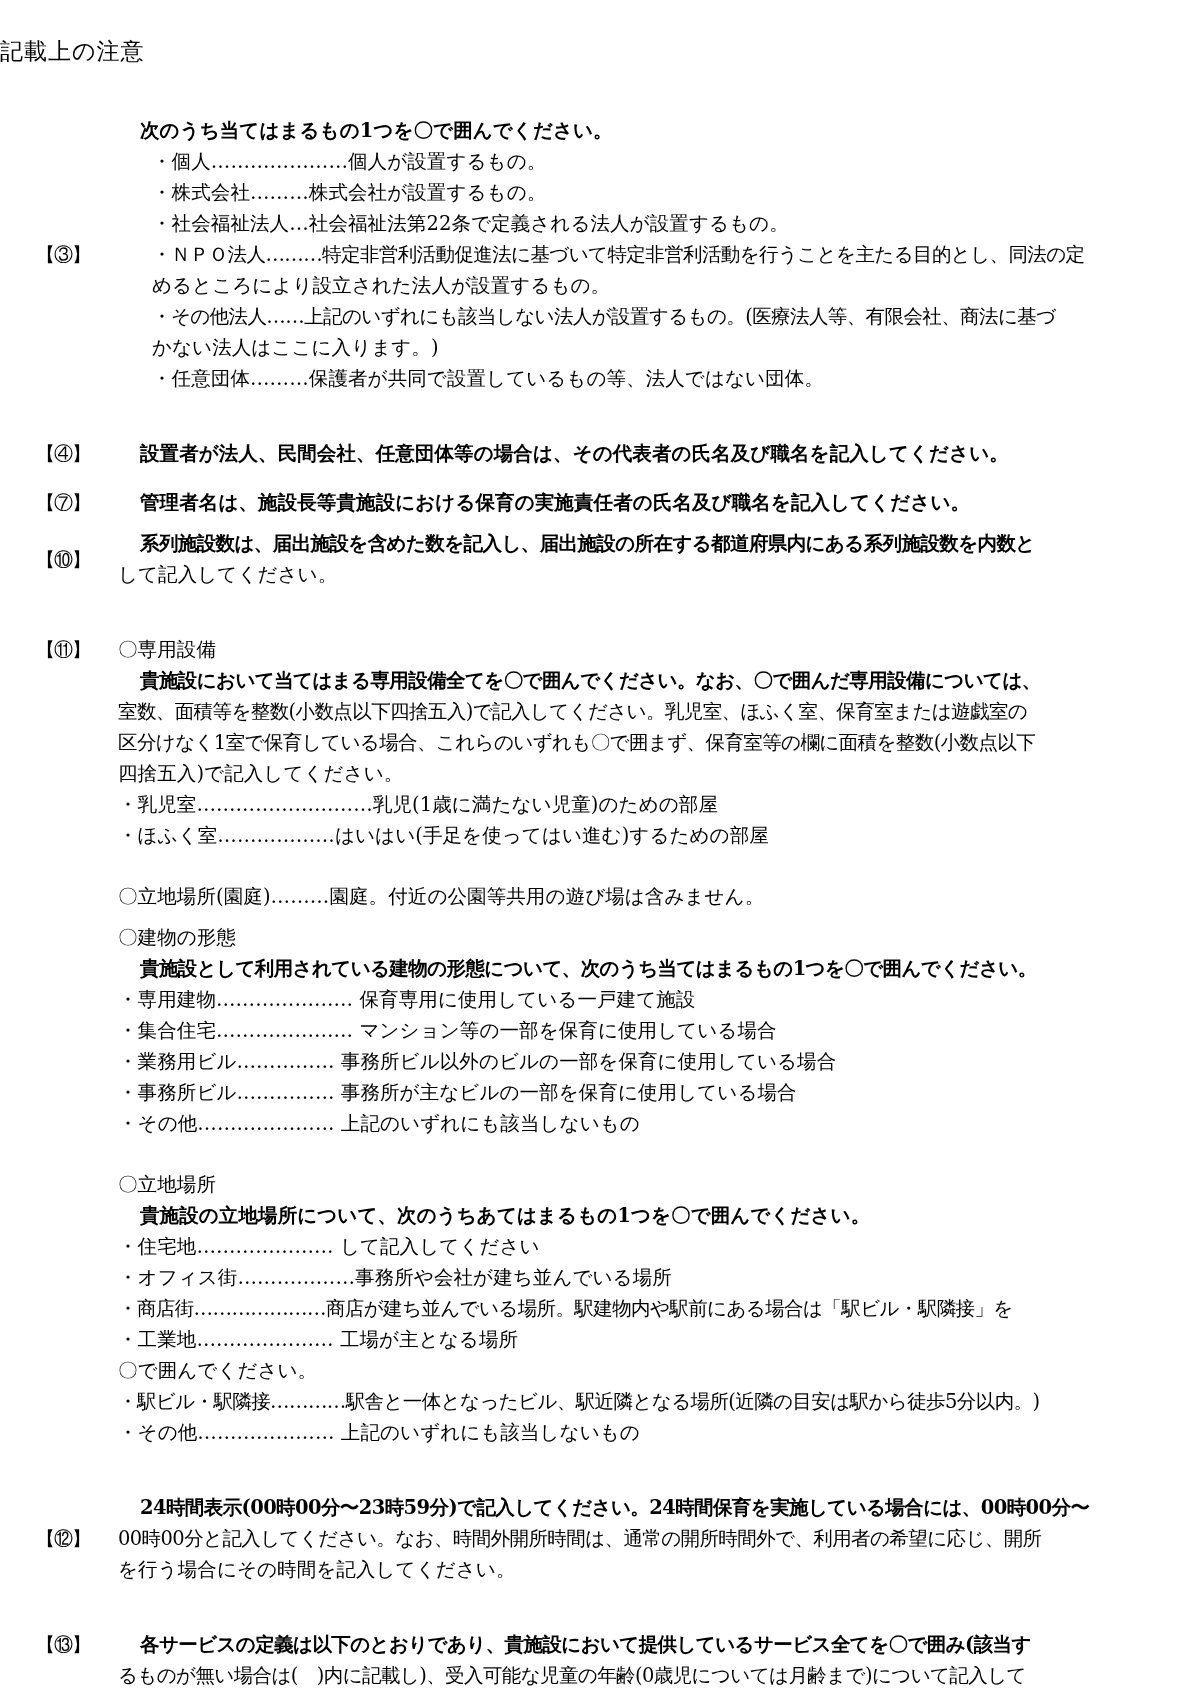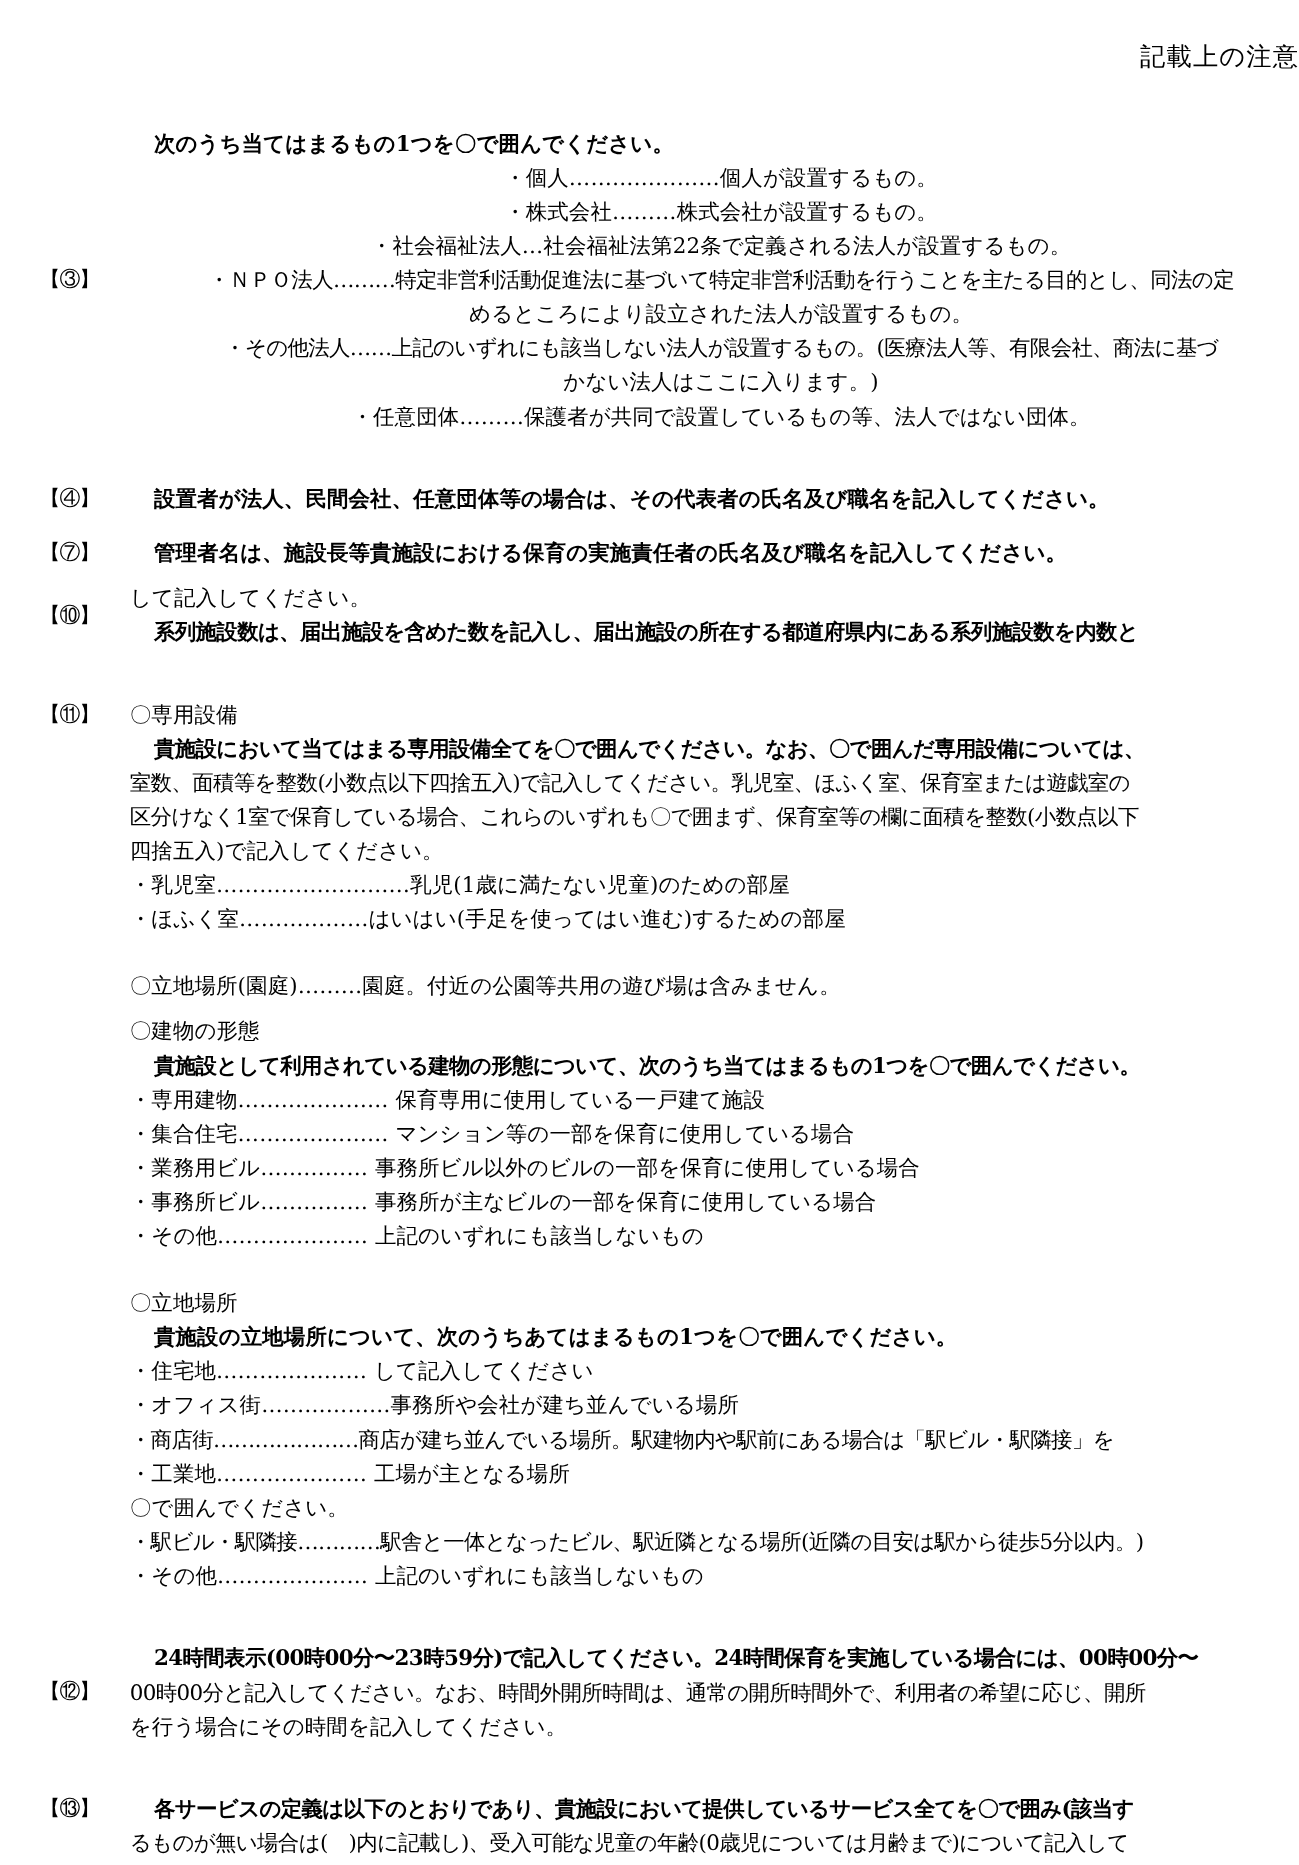--- a/index.html
+++ b/index.html
@@ -16,21 +16,21 @@
     overflow: hidden;
   }
   .page {
     position: relative;
     width: 1181px;
     height: 1695px;
     padding: 0;
     box-sizing: border-box;
   }
   .doc-title {
-    text-align: right;
+    text-align: left;
     font-size: 23px;
     letter-spacing: 1px;
     margin: 36px 0 0 0;
     padding: 0;
     font-weight: normal;
   }
   .body-area {
     margin-top: 48px;
     padding-left: 36px;
     padding-right: 22px;
@@ -57,21 +57,21 @@
   }
   .ln {
     white-space: nowrap;
     letter-spacing: 0.1px;
   }
   .indent1 { text-indent: 22px; font-weight: bold; }
   .gap-xs { height: 10px; }
   .gap-s  { height: 18px; }
   .gap-m  { height: 30px; }
   .gap-l  { height: 44px; }
-  .deep { padding-left: 34px; text-align: center; }
+  .deep { padding-left: 34px; }
   .nowrapnarrow { letter-spacing: -0.6px; }
 </style>
 </head>
 <body>
 
 <div class="page">
 
   <div class="doc-title">記載上の注意</div>
 
   <div class="body-area">
@@ -113,22 +113,22 @@
       <div class="body-col">
         <div class="ln indent1">管理者名は、施設長等貴施設における保育の実施責任者の氏名及び職名を記入してください。</div>
       </div>
     </div>
 
     <div class="gap-xs"></div>
 
     <div class="section">
       <div class="marker mid">【⑩】</div>
       <div class="body-col">
+        <div class="ln indent1 nowrapnarrow">系列施設数は、届出施設を含めた数を記入し、届出施設の所在する都道府県内にある系列施設数を内数と</div>
         <div class="ln">して記入してください。</div>
-        <div class="ln indent1 nowrapnarrow">系列施設数は、届出施設を含めた数を記入し、届出施設の所在する都道府県内にある系列施設数を内数と</div>
       </div>
     </div>
 
     <div class="gap-l"></div>
 
     <div class="section">
       <div class="marker">【⑪】</div>
       <div class="body-col">
 
         <div class="ln">〇専用設備</div>

